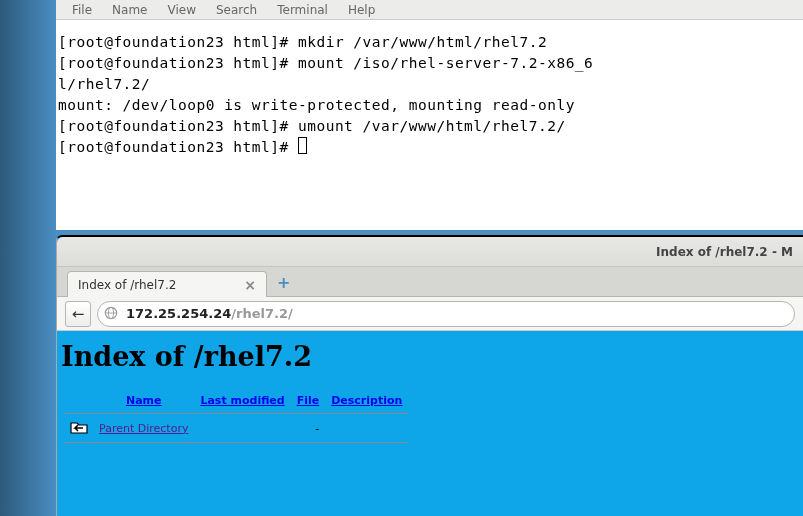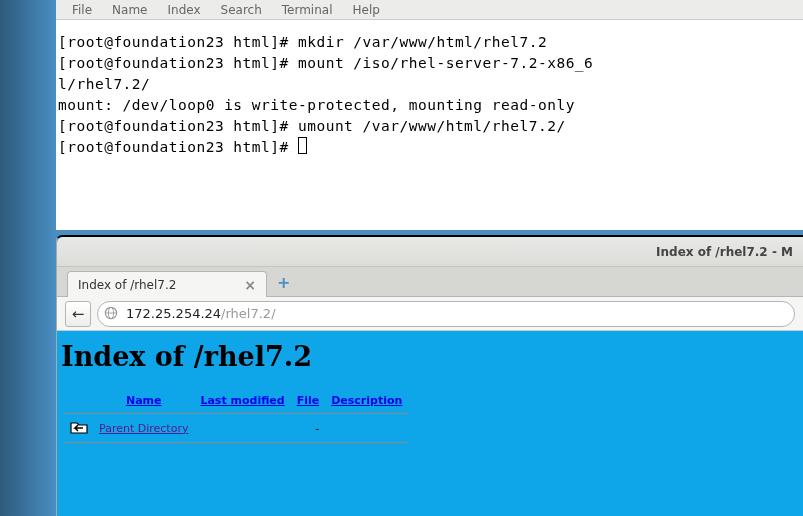--- a/index.html
+++ b/index.html
@@ -151,20 +151,21 @@
       flex: 1;
       height: 26px;
       border: 1px solid #b5b5b3;
       border-radius: 13px;
       background: #fff;
       display: flex;
       align-items: center;
       padding: 0 6px;
       font-size: 13px;
       color: #333;
+      font-weight: bold;
     }
     .globe-icon {
       width: 16px;
       height: 16px;
       margin-right: 6px;
       font-size: 13px;
       color: #888;
     }
     .address-host {
       color: #222;
@@ -221,21 +222,21 @@
   </style>
 </head>
 <body>
 
 <div class="desktop-strip"></div>
 
 <div class="terminal-window">
   <div class="menu-bar">
     <span class="menu-item">File</span>
     <span class="menu-item">Name</span>
-    <span class="menu-item">Index</span>
+    <span class="menu-item">View</span>
     <span class="menu-item">Search</span>
     <span class="menu-item">Terminal</span>
     <span class="menu-item">Help</span>
   </div>
   <div class="terminal-content"><span>[root@foundation23 html]# mkdir /var/www/html/rhel7.2</span>
 <span>[root@foundation23 html]# mount /iso/rhel-server-7.2-x86_6</span>
 <span>l/rhel7.2/</span>
 <span>mount: /dev/loop0 is write-protected, mounting read-only</span>
 <span>[root@foundation23 html]# umount /var/www/html/rhel7.2/</span>
 <span>[root@foundation23 html]# </span><span class="cursor"></span></div>

